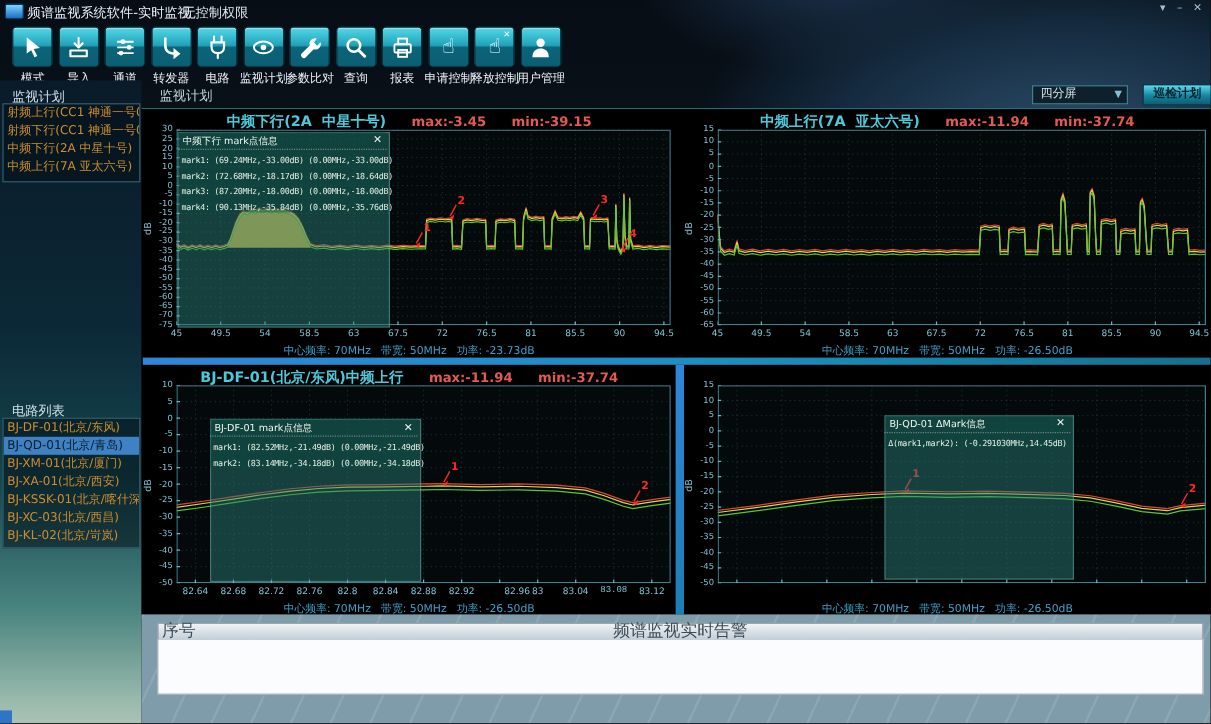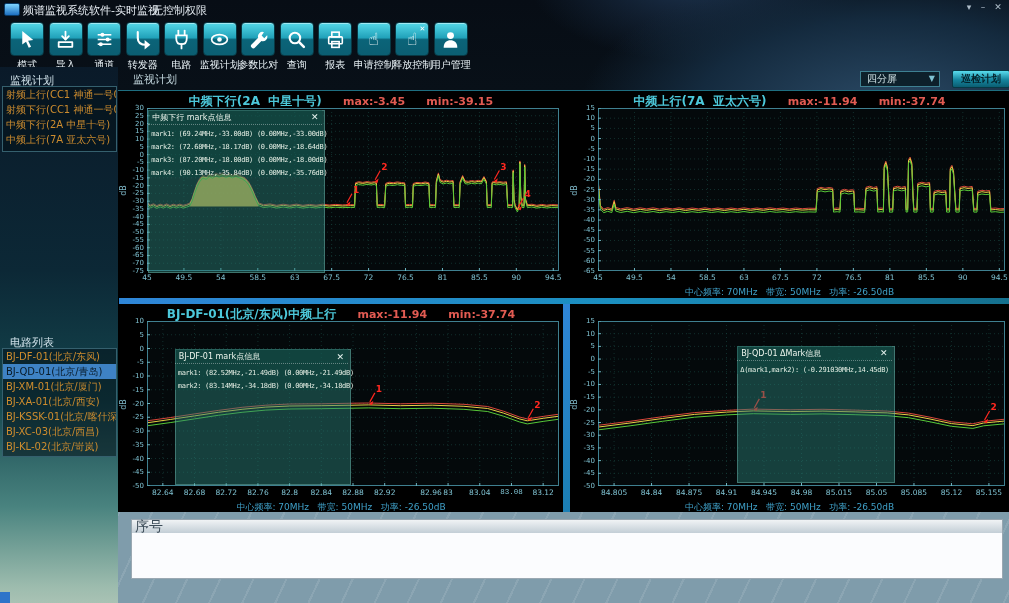--- a/index.html
+++ b/index.html
@@ -392,20 +392,21 @@
         <div class="ph">
           <span>中频下行 mark点信息</span>
           <span class="pclose">✕</span>
         </div>
         <div class="pr">mark1:&nbsp;(69.24MHz,-33.00dB)&nbsp;(0.00MHz,-33.00dB)</div>
         <div class="pr">mark2:&nbsp;(72.68MHz,-18.17dB)&nbsp;(0.00MHz,-18.64dB)</div>
         <div class="pr">mark3:&nbsp;(87.20MHz,-18.00dB)&nbsp;(0.00MHz,-18.00dB)</div>
         <div class="pr">mark4:&nbsp;(90.13MHz,-35.84dB)&nbsp;(0.00MHz,-35.76dB)</div>
       </div>
     </div>
+    <div class="cstatus">中心频率: 70MHz&nbsp;&nbsp;&nbsp;带宽: 50MHz&nbsp;&nbsp;&nbsp;功率: -23.73dB</div>
   </div>
 
   <div class="chart" style="left:570px;top:92px;width:439px;height:205px;">
     <div class="ctitle">
       <span>中频上行(7A&nbsp;&nbsp;亚太六号)</span>
       <span class="cmax">max:-11.94</span>
       <span class="cmin">min:-37.74</span>
     </div>
     <div class="dbunit">dB</div>
     <div class="plotwrap">
@@ -702,46 +703,34 @@
           <span style="top: 63.4615px;">-10</span>
           <span style="top: 76.1538px;">-15</span>
           <span style="top: 88.8462px;">-20</span>
           <span style="top: 101.538px;">-25</span>
           <span style="top: 114.231px;">-30</span>
           <span style="top: 126.923px;">-35</span>
           <span style="top: 139.615px;">-40</span>
           <span style="top: 152.308px;">-45</span>
           <span style="top: 165px;">-50</span>
         </div>
-      <div class="xlab">
-          <span style="left: 16.0658px;">84.805</span>
-          <span style="left: 53.5526px;">84.84</span>
-          <span style="left: 91.0395px;">84.875</span>
-          <span style="left: 128.526px;">84.91</span>
-          <span style="left: 166.013px;">84.945</span>
-          <span style="left: 203.5px;">84.98</span>
-          <span style="left: 240.987px;">85.015</span>
-          <span style="left: 278.474px;">85.05</span>
-          <span style="left: 315.961px;">85.085</span>
-          <span style="left: 353.447px;">85.12</span>
-          <span style="left: 390.934px;">85.155</span>
-        </div>
       <div class="sel" style="left: 139.237px; width: 155.303px; top: 24.75px; height: 135.3px;"></div>
       <div class="popup sp" style="left: 139.237px; top: 24.75px; width: 154.303px;">
         <div class="ph">
           <span>BJ-QD-01 ΔMark信息</span>
           <span class="pclose">✕</span>
         </div>
         <div class="pr">Δ(mark1,mark2):&nbsp;(-0.291030MHz,14.45dB)</div>
       </div>
     </div>
     <div class="cstatus">中心频率: 70MHz&nbsp;&nbsp;&nbsp;带宽: 50MHz&nbsp;&nbsp;&nbsp;功率: -26.50dB</div>
   </div>
 
   <div id="alarmzone">
     <div class="streaks"></div>
     <div id="alarmhdr">
       <span id="seqhdr">序号</span>
+      <span id="alarmtitle">频谱监视实时告警</span>
     </div>
     <div id="alarmbody"></div>
   </div>
 
 </div>
 
 </body></html>

